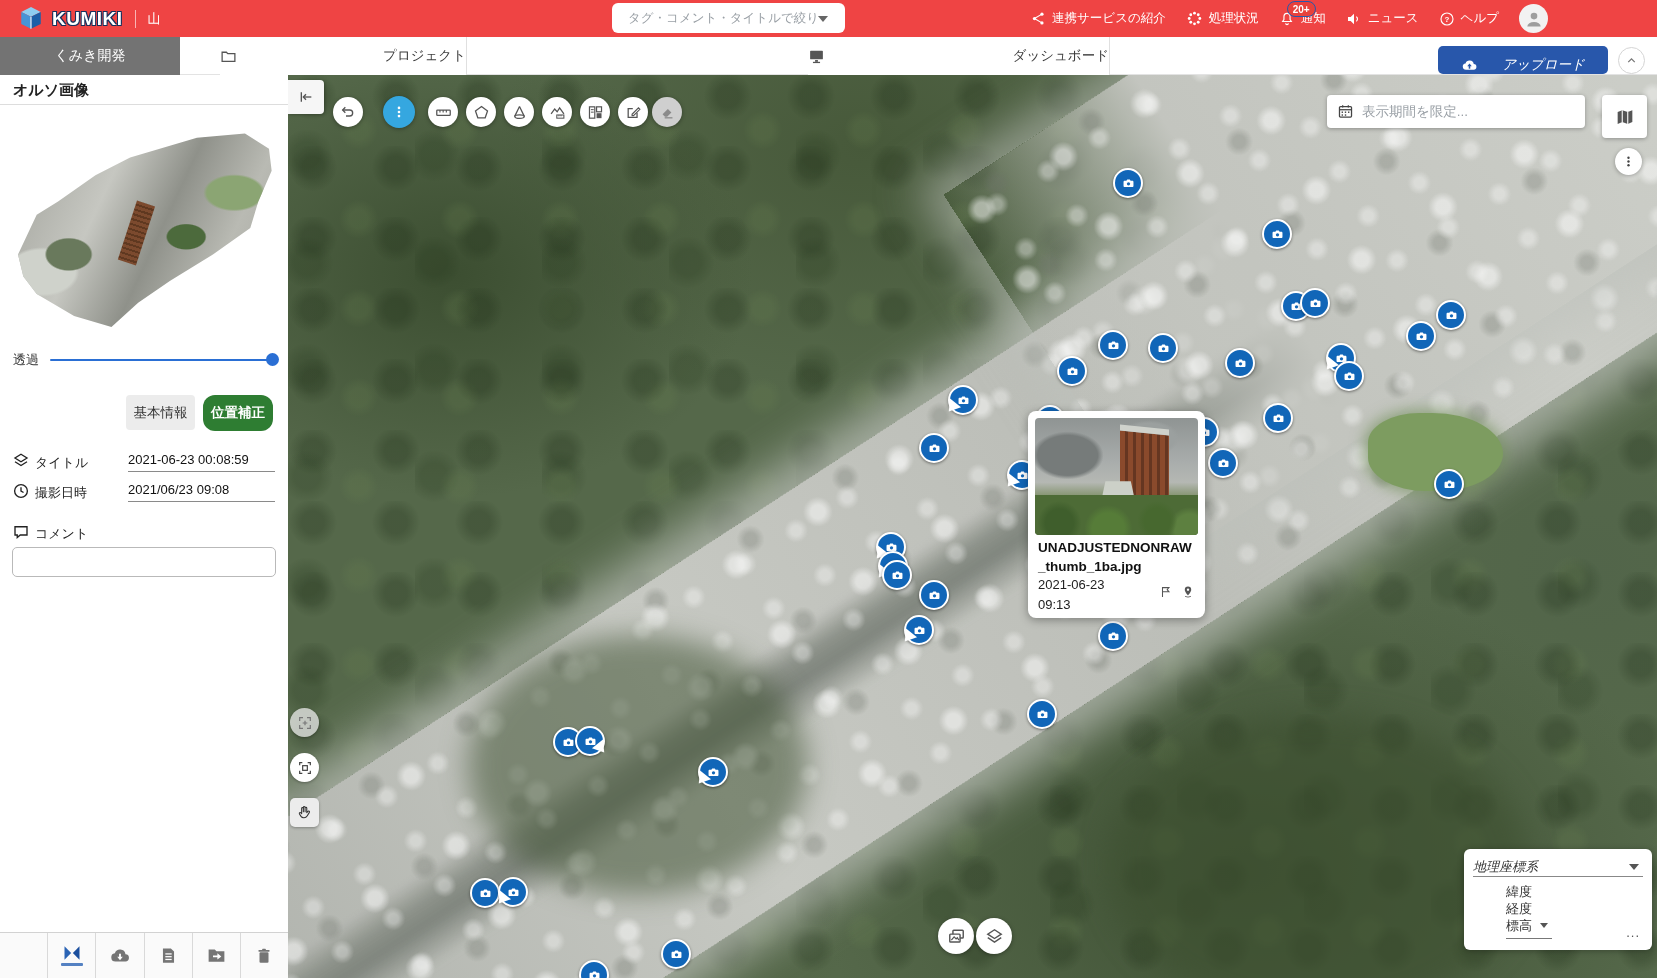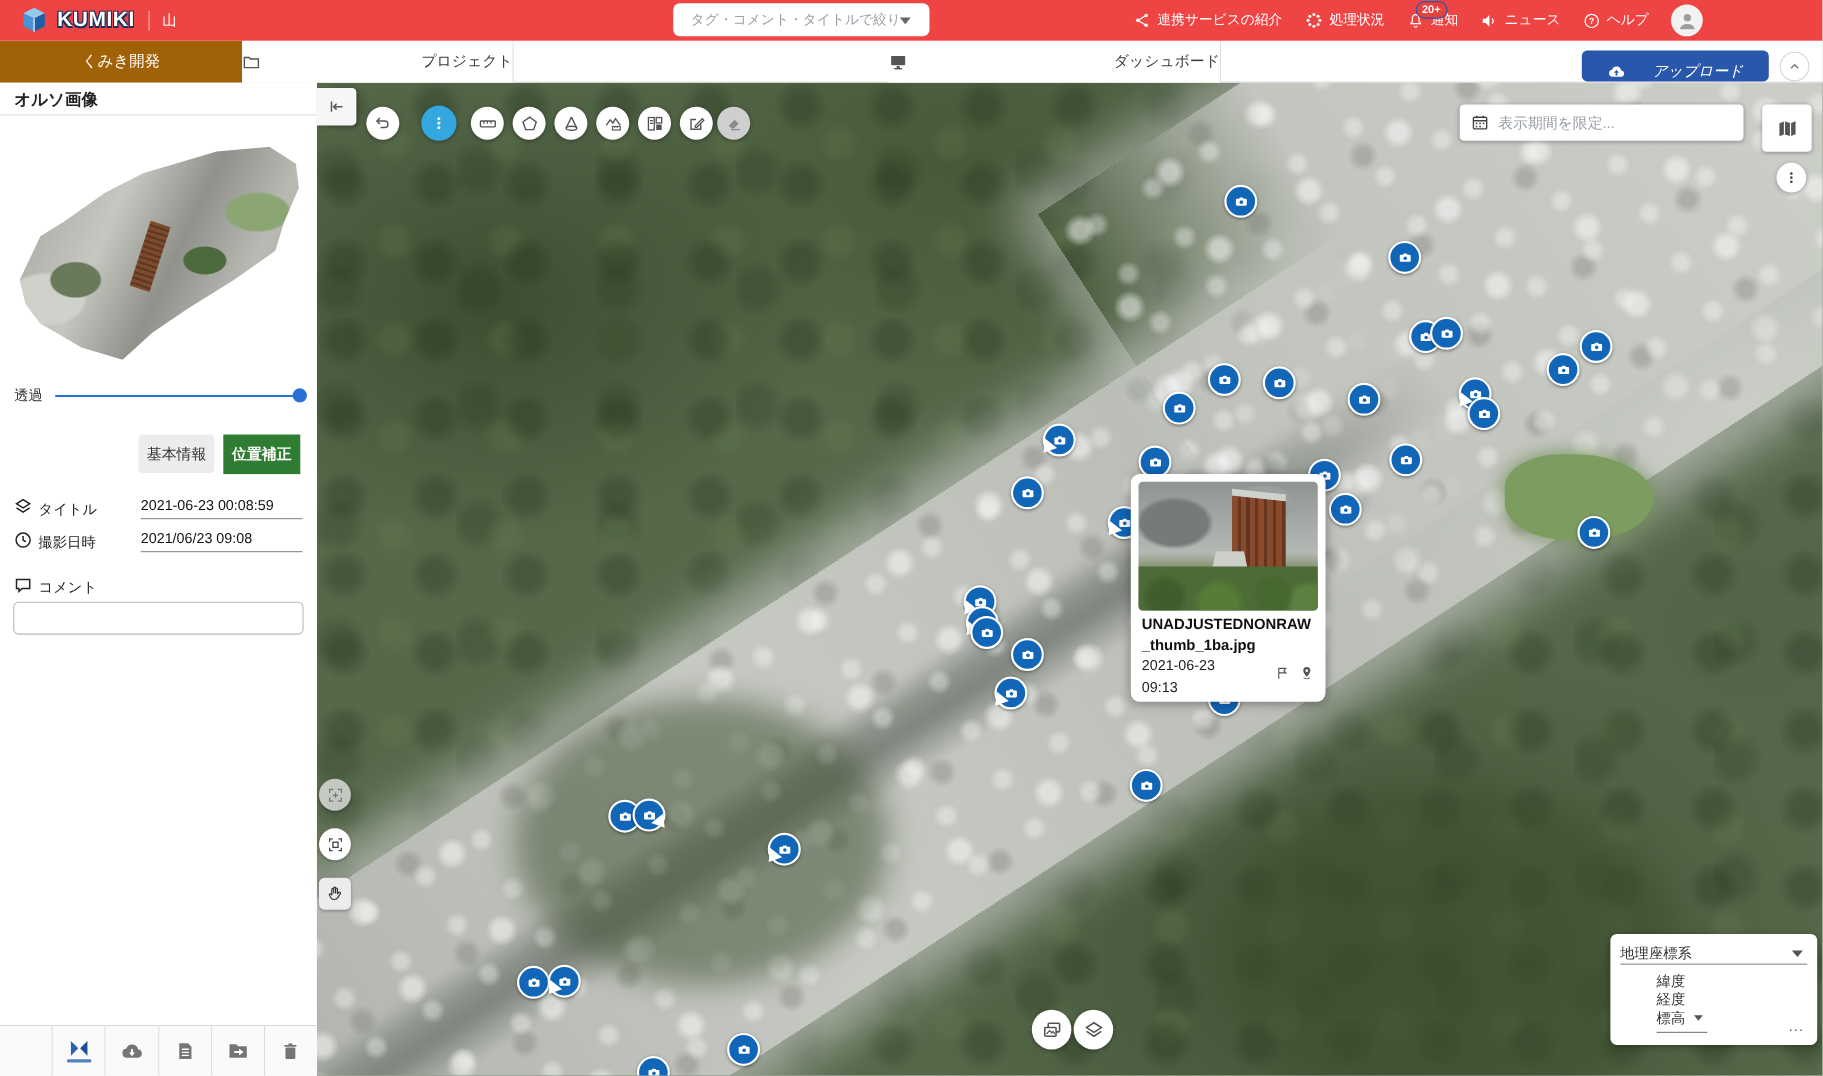--- a/index.html
+++ b/index.html
@@ -21,21 +21,21 @@
   .search-caret { position:absolute; left:818px; top:16px; width:0; height:0;
     border:5px solid transparent; border-top:6px solid #666; pointer-events:none; }
   .top-right { position:absolute; right:109px; top:0; height:37px; display:flex; align-items:center; gap:20px; }
   .top-item { display:flex; align-items:center; gap:6px; color:#fff; font-size:12.5px; cursor:pointer; position:relative; }
   .badge { position:absolute; top:-9px; left:8px; background:#e8413c; color:#fff; font-size:10px; font-weight:bold;
     border-radius:9px; padding:1.5px 5px; border:1.5px solid #2857ab; }
   .avatar { width:29px; height:29px; border-radius:50%; background:#f2f2f2; display:flex; align-items:center; justify-content:center; }
 
   
   #tabbar { position:absolute; left:0; top:37px; width:100%; height:38px; background:#fff; border-bottom:1px solid #e3e3e3; z-index:39; }
-  .team-tab { position:absolute; left:0; top:0; width:220px; height:38px; background:#a16207; color:#fff;
+  .team-tab { position:absolute; left:0; top:0; width:180px; height:38px; background:#737373; color:#fff;
     font-size:14px; display:flex; align-items:center; justify-content:center; }
   .nav-tab { position:absolute; top:0; height:38px; display:flex; align-items:center; justify-content:space-between; gap:8px;
     font-size:13.5px; color:#3c3c3c; border-right:1px solid #e0e0e0; cursor:pointer; background:#fff; }
   #tab-project { left:220px; width:247px; }
   #tab-gallery { left:467px; width:341px; }
   #tab-dashboard { left:808px; width:302px; }
   .upload-btn { position:absolute; left:1438px; top:9px; width:170px; height:28px; background:#2857ab; color:#fff;
     border:none; border-radius:5px; font-size:13.5px; display:flex; align-items:flex-end; justify-content:center; gap:24px; cursor:pointer;font-style:italic; }
   .collapse-top { position:absolute; left:1618px; top:10px; width:27px; height:27px; border-radius:50%;
     background:#fff; border:1px solid #d5d5d5; display:flex; align-items:center; justify-content:center; cursor:pointer; }
@@ -55,21 +55,21 @@
       linear-gradient(115deg,#9b9c95,#c6c7c1 35%,#8f918a 55%,#b9bab3 75%,#a3a49d);
   }
   .ortho-dam { position:absolute; left:44%; top:38%; width:7%; height:28%; background:repeating-linear-gradient(180deg,#7c4a2e 0 3px,#5f3820 3px 5px); transform:rotate(18deg); }
   .opacity-row { position:absolute; left:0; top:274px; width:100%; height:20px; }
   .opacity-label { position:absolute; left:13px; top:2px; font-size:13px; color:#333; }
   .opacity-track { position:absolute; left:50px; top:10px; width:225px; height:2px; background:#2a6fd4; border-radius:2px; }
   .opacity-thumb { position:absolute; left:266px; top:4px; width:13px; height:13px; border-radius:50%; background:#2a6fd4; cursor:pointer; }
   .sb-btn-row { position:absolute; left:0; top:320px; width:100%; }
   .btn-basic { position:absolute; left:126px; top:0; width:69px; height:35px; background:#ececec; border:none; border-radius:4px;
     font-size:13.5px; color:#333; cursor:pointer; }
-  .btn-position { position:absolute; left:203px; top:0; width:70px; height:36px; background:#2e7d32; border:none; border-radius:0;
+  .btn-position { position:absolute; left:203px; top:0; width:70px; height:36px; background:#2e7d32; border:none; border-radius:12px;
     font-size:13.5px; font-weight:bold; color:#fff; cursor:pointer; }
   .field-row { position:absolute; left:0; width:100%; height:26px; }
   .field-icon { position:absolute; left:12px; top:1px; }
   .field-label { position:absolute; left:35px; top:3px; font-size:13px; color:#222; }
   .field-value { position:absolute; left:128px; top:1px; width:147px; font-size:13px; color:#111; border-bottom:1px solid #8a8a8a; padding-bottom:4px; }
   #row-title { top:376px; }
   #row-date { top:406px; }
   .comment-row { position:absolute; left:0; top:448px; width:100%; }
   .comment-input { position:absolute; left:12px; top:24px; width:264px; height:30px; border:1px solid #b9b9b9; border-radius:5px;
     resize:none; font-size:13px; padding:6px 8px; outline:none; font-family:inherit; }
@@ -144,21 +144,21 @@
   
   .marker { position:absolute; width:30px; height:30px; margin:-15px 0 0 -15px; border-radius:50%; background:#1166b8;
     border:2.5px solid #fff; box-shadow:0 1px 3px rgba(0,0,0,.45); z-index:5; cursor:pointer; }
   .marker svg { position:absolute; inset:0; margin:auto; }
   .marker.t1::after { content:""; position:absolute; left:-7px; bottom:-6px; border:7px solid transparent;
     border-top:11px solid #fff; transform:rotate(38deg); z-index:-1; }
   .marker.t2::after { content:""; position:absolute; right:-7px; bottom:-6px; border:7px solid transparent;
     border-top:11px solid #fff; transform:rotate(-38deg); z-index:-1; }
 
   
-  .popup { position:absolute; left:740px; top:356px; width:177px; height:207px; background:#fff; border-radius:8px;
+  .popup { position:absolute; left:740px; top:336px; width:177px; height:207px; background:#fff; border-radius:8px;
     box-shadow:0 2px 10px rgba(0,0,0,.35); z-index:10; }
   .popup-photo { position:absolute; left:7px; top:7px; width:163px; height:117px; border-radius:4px; overflow:hidden;
     background:linear-gradient(180deg,#8f9493 0%,#a9adac 38%,#b5b8b3 55%,#6f8453 72%,#4d6b36 100%); }
   .pp-rock { position:absolute; left:0; top:0; width:100%; height:58%;
     background:radial-gradient(ellipse 60px 40px at 20% 55%, #767b7a 0 50%, transparent 60%),
       radial-gradient(ellipse 50px 30px at 70% 30%, #9ba09f 0 50%, transparent 60%); }
   .pp-dam { position:absolute; left:52%; top:8%; width:30%; height:70%; transform:skewY(6deg);
     background:repeating-linear-gradient(90deg,#8a4a2c 0 5px,#653621 5px 8px); border-top:6px solid #cfd2cc; }
   .pp-concrete { position:absolute; left:38%; bottom:12%; width:26%; height:34%; background:#ccd0c8;
     clip-path:polygon(20% 0,80% 0,100% 100%,0 100%); }
@@ -169,21 +169,21 @@
       radial-gradient(circle at 95% 85%, #5d8040 0 15px, transparent 22px), #4d6b36; }
   .popup-filename { position:absolute; left:10px; top:128px; width:157px; font-size:13.5px; font-weight:bold; color:#111;
     line-height:1.4; word-break:break-all; }
   .popup-date { position:absolute; left:10px; top:166px; font-size:13px; color:#222; }
   .popup-time { position:absolute; left:10px; top:186px; font-size:13px; color:#222; }
   .popup-icons { position:absolute; right:10px; top:174px; display:flex; gap:8px; }
 
   
   .coords-panel { position:absolute; left:1176px; top:774px; width:188px; height:101px; background:#fff; border-radius:6px;
     box-shadow:0 1px 6px rgba(0,0,0,.3); z-index:15; font-size:13px; color:#333; }
-  .crs-row { position:absolute; left:9px; top:6px; width:170px; height:22px; border-bottom:1px solid #888; cursor:pointer; }
+  .crs-row { position:absolute; left:9px; top:6px; width:170px; height:22px; border-bottom:1px solid #888; cursor:pointer;font-style:italic; }
   .crs-label { position:absolute; left:0; top:3px; }
   .crs-caret { position:absolute; right:4px; top:9px; width:0; height:0; border:5px solid transparent; border-top:6px solid #555; }
   .coord-label { position:absolute; left:42px; }
   #lat-label { top:34px; }
   #lng-label { top:51px; }
   #alt-row { position:absolute; left:42px; top:68px; width:46px; border-bottom:1px solid #777; padding-bottom:3px; cursor:pointer; }
   .alt-caret { position:absolute; left:34px; top:6px; width:0; height:0; border:4px solid transparent; border-top:5px solid #555; }
   .coords-more { position:absolute; right:12px; top:76px; color:#555; letter-spacing:1px; cursor:pointer; }
 </style>
 </head>

